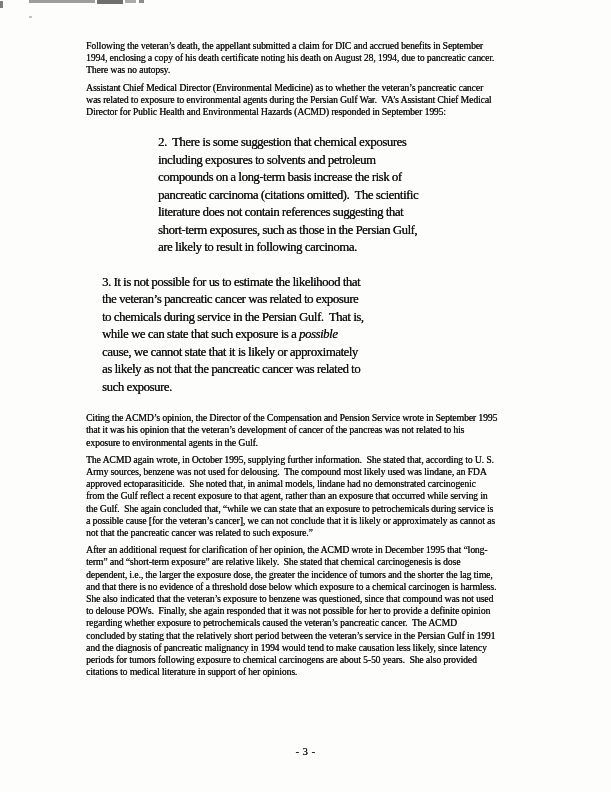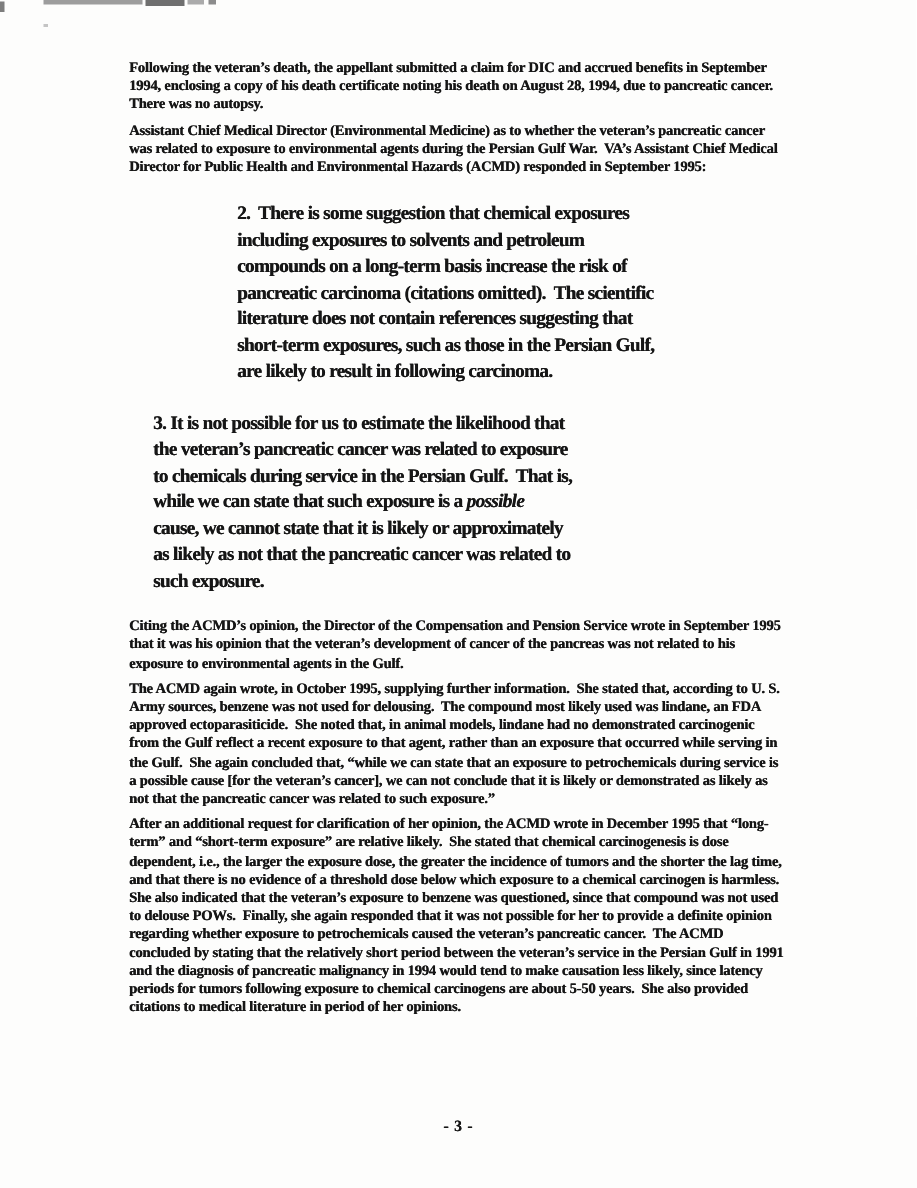--- a/index.html
+++ b/index.html
@@ -3,21 +3,20 @@
 <meta charset="utf-8">
 <style>
   html,body { margin:0; padding:0; background:#ffffff; }
   .page {
     position: relative;
     width: 611px; height: 792px;
     background: #fdfdfc;
     overflow: hidden;
     font-family: "Liberation Serif", "DejaVu Serif", serif;
     color: #161616;
-    font-weight: bold;
   }
   .artifact { position: absolute; }
   .content { position: absolute; left: 86px; top: 40px; width: 470px; }
   .para { margin: 0; }
   .tline { white-space: pre; text-shadow: 0.25px 0 0 currentColor; }
   .body .tline {
     font-size: 9.7px; line-height: 12.2px; letter-spacing: -0.12px;
   }
   .quote { margin-left: 72px; }
   .quote .tline {
@@ -91,34 +90,34 @@
         <div class="tline">that it was his opinion that the veteran’s development of cancer of the pancreas was not related to his</div>
         <div class="tline">exposure to environmental agents in the Gulf.</div>
       </div>
 
     <div class="para body gap-sm">
         <div class="tline">The ACMD again wrote, in October 1995, supplying further information.  She stated that, according to U. S.</div>
         <div class="tline">Army sources, benzene was not used for delousing.  The compound most likely used was lindane, an FDA</div>
         <div class="tline">approved ectoparasiticide.  She noted that, in animal models, lindane had no demonstrated carcinogenic</div>
         <div class="tline">from the Gulf reflect a recent exposure to that agent, rather than an exposure that occurred while serving in</div>
         <div class="tline">the Gulf.  She again concluded that, “while we can state that an exposure to petrochemicals during service is</div>
-        <div class="tline">a possible cause [for the veteran’s cancer], we can not conclude that it is likely or demonstrated as likely as</div>
+        <div class="tline">a possible cause [for the veteran’s cancer], we can not conclude that it is likely or approximately as cannot as</div>
         <div class="tline">not that the pancreatic cancer was related to such exposure.”</div>
       </div>
 
     <div class="para body gap-sm">
         <div class="tline">After an additional request for clarification of her opinion, the ACMD wrote in December 1995 that “long-</div>
         <div class="tline">term” and “short-term exposure” are relative likely.  She stated that chemical carcinogenesis is dose</div>
         <div class="tline">dependent, i.e., the larger the exposure dose, the greater the incidence of tumors and the shorter the lag time,</div>
         <div class="tline">and that there is no evidence of a threshold dose below which exposure to a chemical carcinogen is harmless.</div>
         <div class="tline">She also indicated that the veteran’s exposure to benzene was questioned, since that compound was not used</div>
         <div class="tline">to delouse POWs.  Finally, she again responded that it was not possible for her to provide a definite opinion</div>
         <div class="tline">regarding whether exposure to petrochemicals caused the veteran’s pancreatic cancer.  The ACMD</div>
         <div class="tline">concluded by stating that the relatively short period between the veteran’s service in the Persian Gulf in 1991</div>
         <div class="tline">and the diagnosis of pancreatic malignancy in 1994 would tend to make causation less likely, since latency</div>
         <div class="tline">periods for tumors following exposure to chemical carcinogens are about 5-50 years.  She also provided</div>
-        <div class="tline">citations to medical literature in period of her opinions.</div>
+        <div class="tline">citations to medical literature in support of her opinions.</div>
       </div>
   </div>
 
   <div class="page-number">- 3 -</div>
 
 </div>
 
 </body></html>

